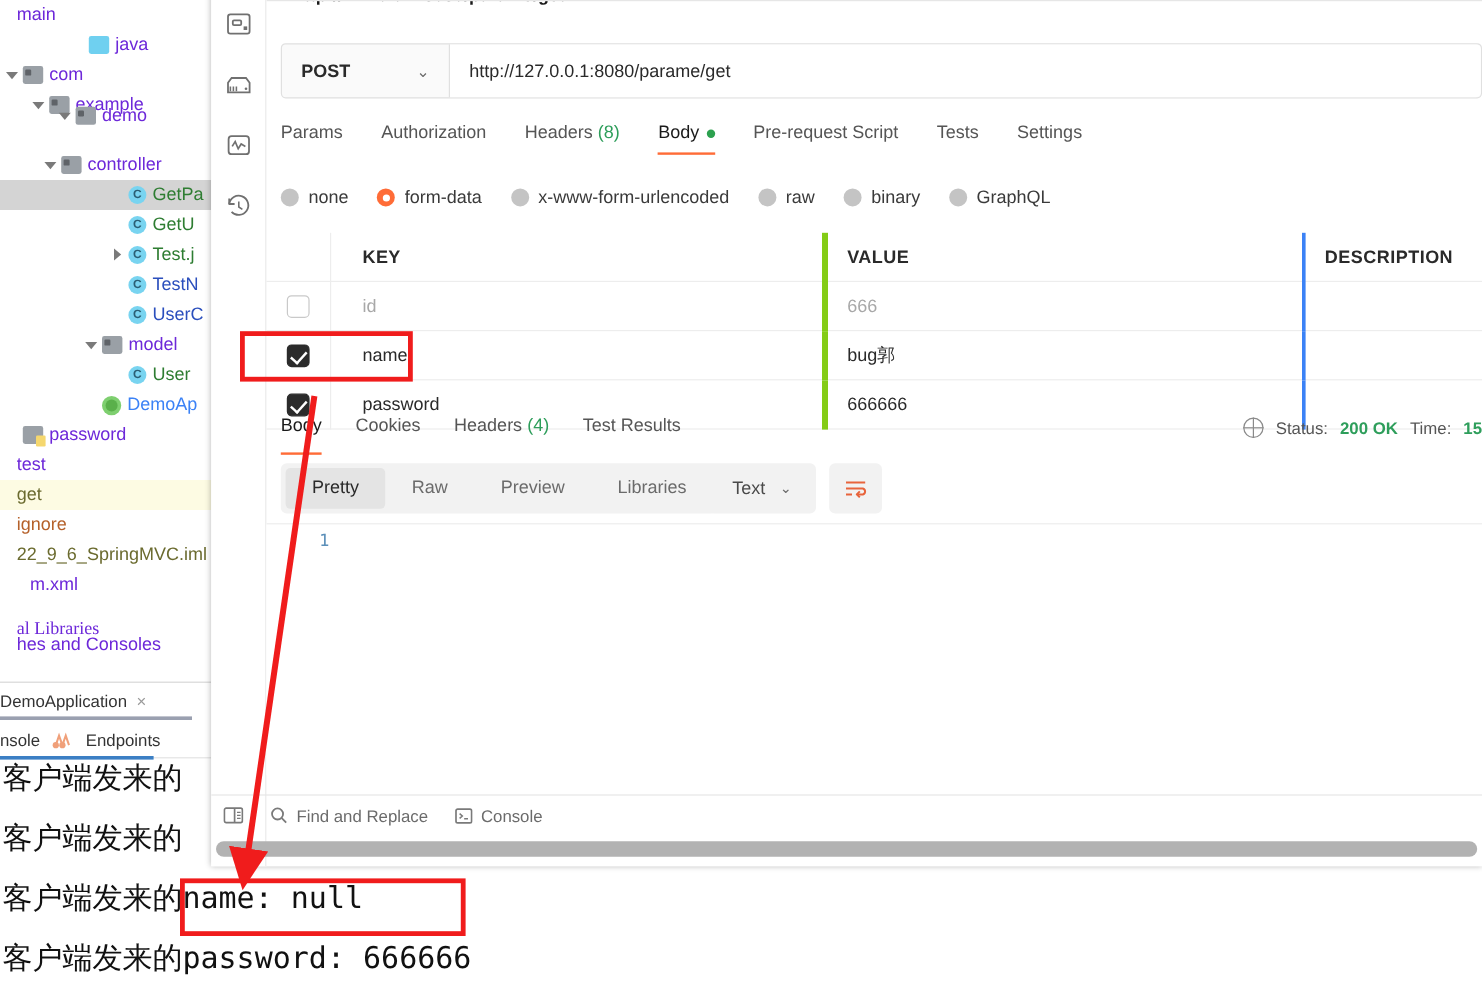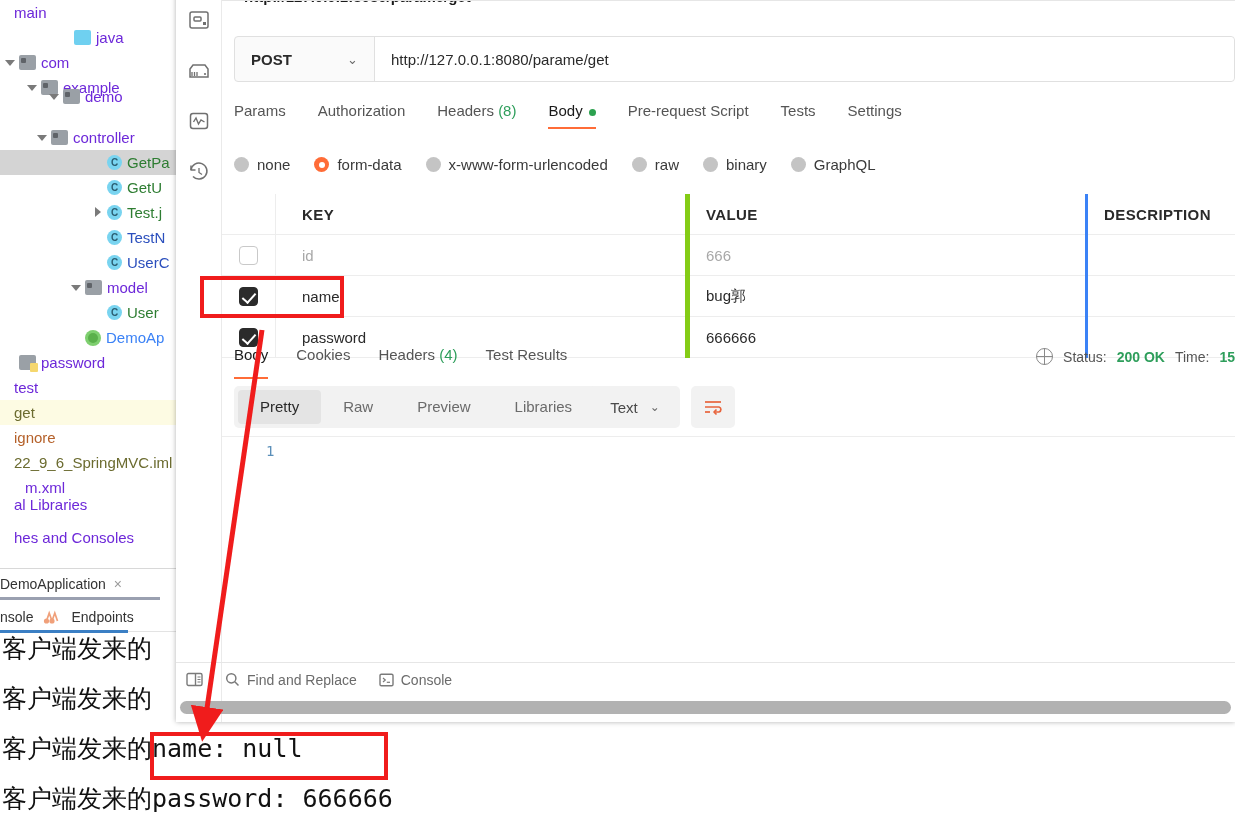--- a/index.html
+++ b/index.html
@@ -226,21 +226,21 @@
           <span class="t-orange">ignore</span>
         </div>
         <div class="tree-row" style="top: 450px; padding-left: 0px;">
           <span class="arrow"></span>
           <span class="t-olive">22_9_6_SpringMVC.iml</span>
         </div>
         <div class="tree-row" style="top: 475px; padding-left: 11px;">
           <span class="arrow"></span>
           <span class="t-dark">m.xml</span>
         </div>
-        <div class="tree-row" style="top: 492px; padding-left: 0px;">
+        <div class="tree-row" style="top: 512px; padding-left: 0px; font-family: Liberation Serif, serif;">
           <span class="arrow"></span>
           <span class="t-dark">al Libraries</span>
         </div>
         <div class="tree-row" style="top: 525px; padding-left: 0px;">
           <span class="arrow"></span>
           <span class="t-dark">hes and Consoles</span>
         </div>
       </div>
 
     <div class="ide-tabbar">

